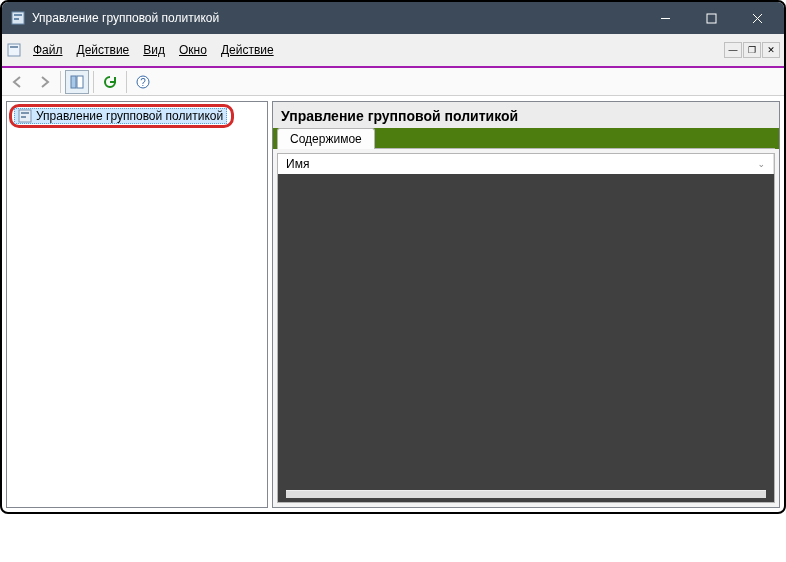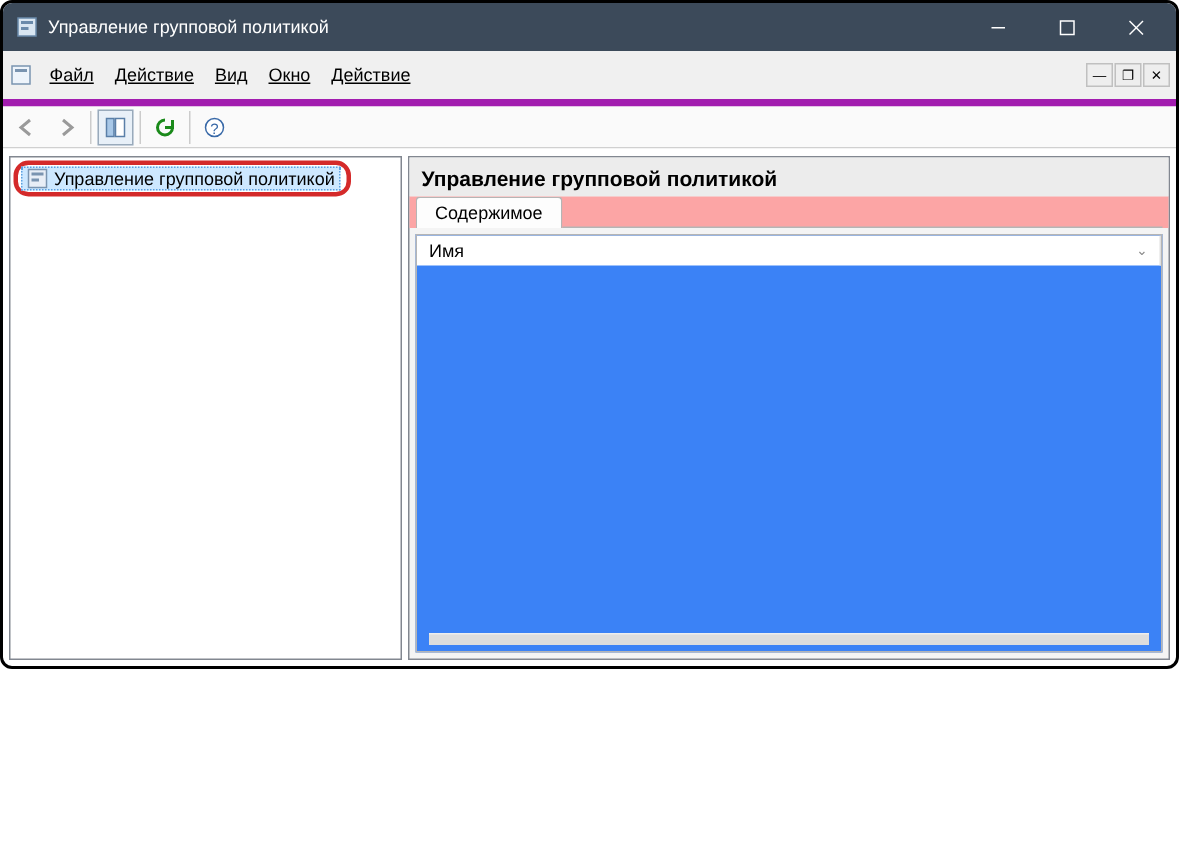--- a/index.html
+++ b/index.html
@@ -1,19 +1,19 @@
 <!DOCTYPE html>
 <html><head>
 <meta charset="utf-8">
 <style>
   * { box-sizing: border-box; margin: 0; padding: 0; font-family: "Segoe UI", Tahoma, sans-serif; }
   body { background: #fff; }
   .window {
     width: 786px;
-    height: 446px;
+    height: 514px;
     border: 2px solid #000;
     border-radius: 8px;
     overflow: hidden;
     display: flex;
     flex-direction: column;
     background: #fff;
   }
   .titlebar {
     height: 32px;
     background: #3c4a5a;
@@ -27,21 +27,21 @@
   .titlebar .title { flex: 1; }
   .win-btn {
     width: 46px; height: 30px;
     display: inline-flex; align-items: center; justify-content: center;
     color: #fff;
   }
   .win-btn svg { stroke: #fff; }
   .menubar {
     height: 22px;
     background: #f0f0f0;
-    border-bottom: 5px solid #a21caf;
+    border-bottom: 2px solid #a21caf;
     display: flex;
     align-items: center;
     font-size: 12px;
     padding: 16px 4px;
   }
   .menubar .mb-icon { width:16px;height:16px;margin-right:4px;display:inline-flex;align-items:center;justify-content:center;}
   .menubar .menu-item { padding: 0 7px; }
   .menubar .menu-item .ul { text-decoration: underline; }
   .menubar .spacer { flex:1; }
   .mdi-btn {
@@ -112,35 +112,35 @@
   }
   .content-head {
     padding: 6px 8px 4px 8px;
     font-weight: bold;
     font-size: 14px;
     background: #ececec;
   }
   .tabs-row {
     display:flex; align-items:flex-end;
     padding: 0 4px; 
-    background:#fca5a5;
+    background:#4d7c0f;
   }
   .tab {
     font-size: 12px;
     padding: 3px 12px;
     background: #fdfdfd;
     border: 1px solid #b5b5b5;
     border-bottom: none;
     border-radius: 3px 3px 0 0;
   }
   .tabs-rest { flex:1; border-bottom:1px solid #b5b5b5; height:1px; align-self:flex-end; margin-bottom:0; }
   .list-area {
     flex: 1;
     margin: 4px;
-    background: #3b82f6;
+    background: #404040;
     border: 1px solid #b5b5b5;
     display:flex; flex-direction:column;
     overflow:hidden;
   }
   .col-header {
     display:flex;
     height: 20px;
     font-size:12px;
     background: #fff;
   }

